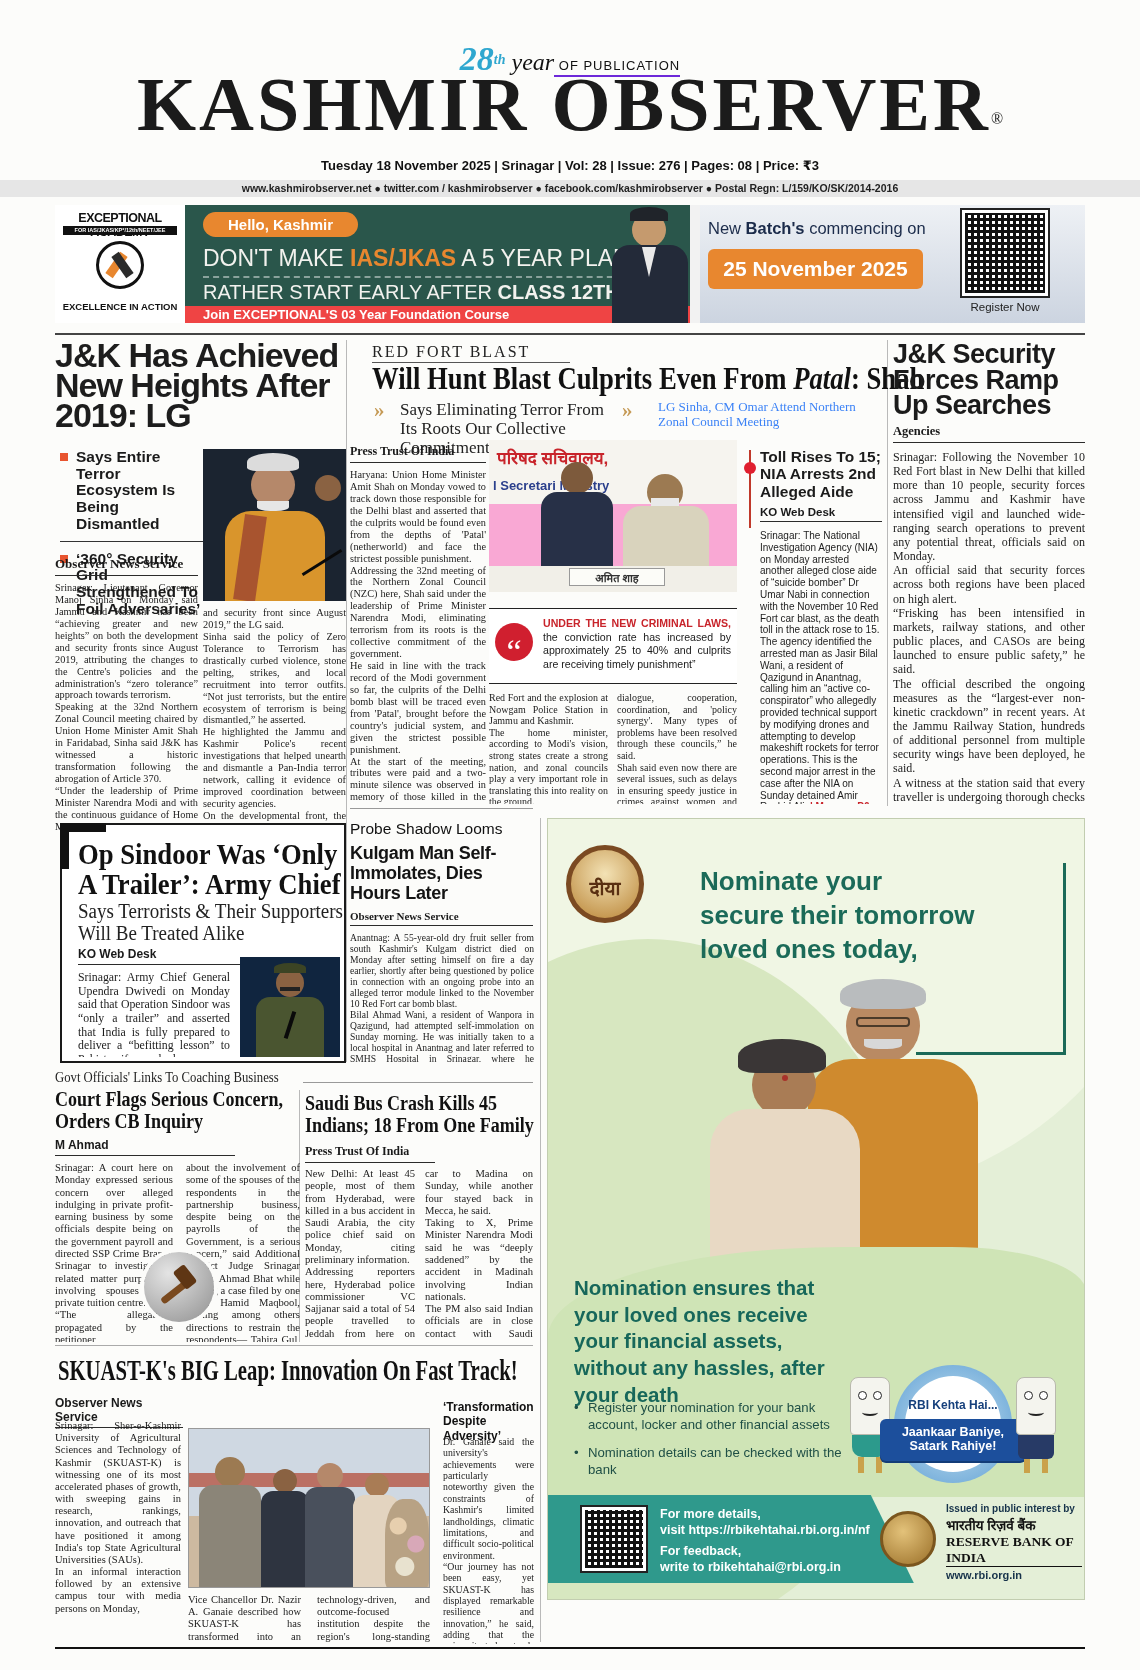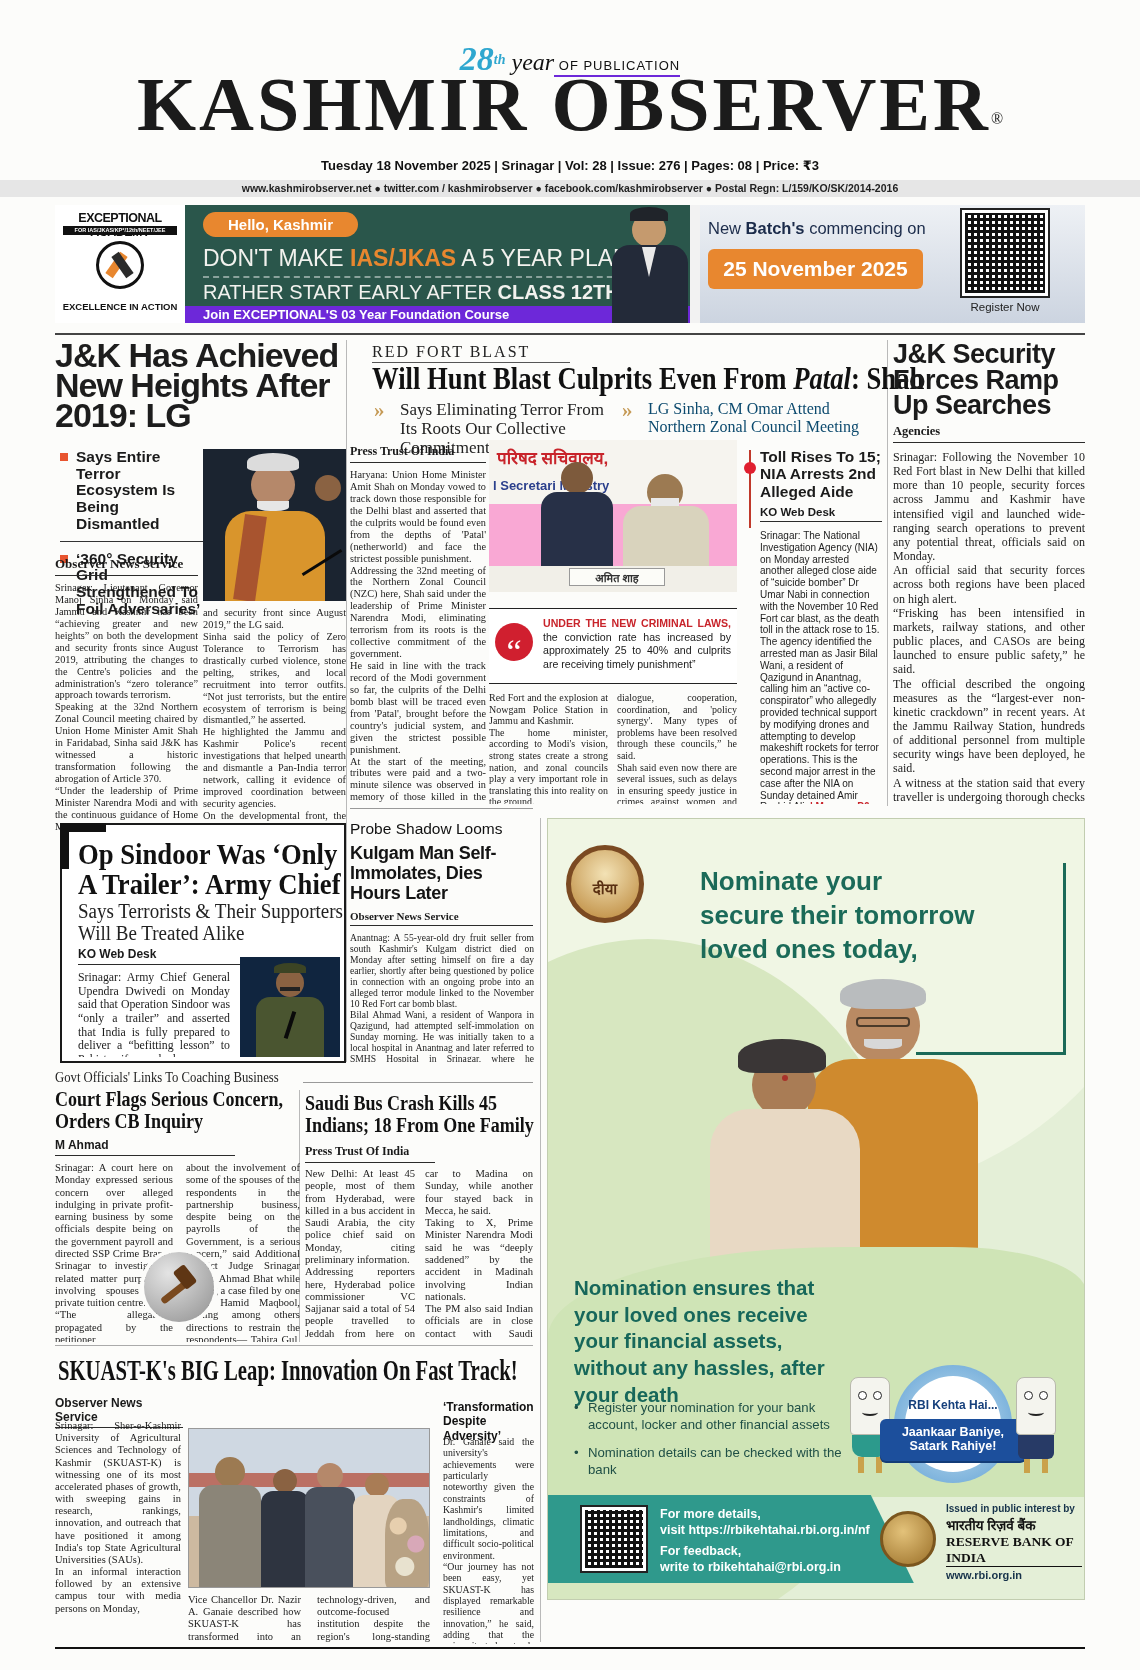--- a/index.html
+++ b/index.html
@@ -50,21 +50,21 @@
         <div class="abs" style="left:19px;top:8px;width:9px;height:26px;background:#2b2b2b;transform:rotate(-35deg)"></div>
       </div>
       <div class="abs san b ctr" style="left:2px;top:96px;width:126px;font-size:9.5px;color:#111">EXCELLENCE IN ACTION</div>
     </div>
 
     <div class="abs" style="left:130px;top:0;width:505px;height:118px;background:#2a564b">
       <div class="abs san b" style="left:18px;top:7px;width:155px;height:25px;background:#e8872f;border-radius:13px;color:#fff;font-size:15px;text-align:center;line-height:25px">Hello, Kashmir</div>
       <div class="abs san" style="left:18px;top:40px;width:470px;font-size:23px;color:#f2f2ee;white-space:nowrap"><span>DON'T MAKE </span><span class="b" style="color:#e8872f">IAS/JKAS</span><span> A 5 YEAR PLAN...</span></div>
       <div class="abs" style="left:18px;top:71px;width:430px;border-top:2px dashed rgba(255,255,255,.45)"></div>
       <div class="abs san" style="left:18px;top:76px;width:470px;font-size:20px;color:#f2f2ee;white-space:nowrap"><span>RATHER START EARLY AFTER </span><span class="b">CLASS 12TH</span></div>
-      <div class="abs san b" style="left:0;top:101px;width:505px;height:17px;background:#6d28d9;color:#fff;font-size:13px;line-height:17px;padding-left:18px">Join EXCEPTIONAL'S 03 Year Foundation Course</div>
+      <div class="abs san b" style="left:0;top:101px;width:505px;height:17px;background:#ef4444;color:#fff;font-size:13px;line-height:17px;padding-left:18px">Join EXCEPTIONAL'S 03 Year Foundation Course</div>
     </div>
 
     <div class="abs clip" style="left:545px;top:0;width:100px;height:118px">
       <div class="abs circ" style="left:32px;top:8px;width:34px;height:34px;background:#c59a6e"></div>
       <div class="abs" style="left:30px;top:2px;width:38px;height:14px;background:#20242a;border-radius:50% 50% 0 0"></div>
       <div class="abs" style="left:12px;top:40px;width:76px;height:78px;background:#232a39;border-radius:18px 18px 0 0"></div>
       <div class="abs" style="left:42px;top:42px;width:14px;height:30px;background:#e9e9e9;clip-path:polygon(0 0,100% 0,50% 100%)"></div>
     </div>
 
     <div class="abs" style="left:645px;top:0;width:385px;height:118px;background:linear-gradient(#eef1f5,#ccd4e0)">
@@ -115,21 +115,21 @@
   <div class="abs ser" style="left:372px;top:343px;font-size:16px;letter-spacing:2px;color:#222;border-bottom:1px solid #555;padding-right:40px;padding-bottom:1px">RED FORT BLAST</div>
   <div class="abs" style="left:372px;top:361px;width:512px;white-space:nowrap">
     <span class="ser b sx" style="font-size:31px;transform:scaleX(0.86);color:#111"><span>Will Hunt Blast Culprits Even From </span><span class="i">Patal</span><span>: Shah</span></span>
   </div>
   <div class="abs" style="left:374px;top:400px;width:240px">
     <span class="abs b" style="left:0;top:0;color:#c59a56;font-size:21px;line-height:1">»</span>
     <span class="ser" style="display:block;margin-left:26px;font-size:17px;line-height:1.12;color:#222">Says Eliminating Terror From Its Roots Our Collective Commitment</span>
   </div>
   <div class="abs" style="left:622px;top:400px;width:252px">
     <span class="abs b" style="left:0;top:0;color:#c59a56;font-size:21px;line-height:1">»</span>
-    <span class="ser" style="display:block;margin-left:26px;font-size:16px;line-height:1.12;color:#0c4a6e">LG Sinha, CM Omar Attend Northern Zonal Council Meeting</span>
+    <span class="ser" style="display:block;margin-left:36px;font-size:13px;line-height:1.12;color:#3b82f6">LG Sinha, CM Omar Attend Northern Zonal Council Meeting</span>
   </div>
   <div class="abs ser byline" style="left:350px;top:444px;width:136px;font-size:12px">Press Trust Of India</div>
   <div class="abs j pre clip bodytxt" style="left:350px;top:469px;width:136px;height:334px;font-size:10.3px">Haryana: Union Home Minister Amit Shah on Monday vowed to track down those responsible for the Delhi blast and asserted that the culprits would be found even from the depths of 'Patal' (netherworld) and face the strictest possible punishment.
 Addressing the 32nd meeting of the Northern Zonal Council (NZC) here, Shah said under the leadership of Prime Minister Narendra Modi, eliminating terrorism from its roots is the collective commitment of the government.
 He said in line with the track record of the Modi government so far, the culprits of the Delhi bomb blast will be traced even from 'Patal', brought before the country's judicial system, and given the strictest possible punishment.
 At the start of the meeting, tributes were paid and a two-minute silence was observed in memory of those killed in the car bomb blast near</div>
 
   <div class="abs clip" style="left:489px;top:440px;width:248px;height:152px;background:#f9a8d4">
     <div class="abs" style="left:0;top:0;width:248px;height:64px;background:#f6f4ef"></div>
     <div class="abs san b" style="left:8px;top:6px;width:240px;font-size:17px;color:#c8242b;white-space:nowrap">परिषद सचिवालय,</div>
@@ -197,21 +197,21 @@
   <div class="abs san b" style="left:350px;top:844px;width:185px;font-size:18px;line-height:1.1;letter-spacing:-0.3px;color:#141414">Kulgam Man Self-Immolates, Dies Hours Later</div>
   <div class="abs ser byline" style="left:350px;top:910px;width:183px;font-size:11px">Observer News Service</div>
   <div class="abs j pre clip bodytxt" style="left:350px;top:932px;width:184px;height:130px;font-size:9.6px;line-height:1.15"><span>Anantnag: A 55-year-old dry fruit seller from south Kashmir's Kulgam district died on Monday after setting himself on fire a day earlier, shortly after being questioned by police in connection with an ongoing probe into an alleged terror module linked to the November 10 Red Fort car bomb blast.
 Bilal Ahmad Wani, a resident of Wanpora in Qazigund, had attempted self-immolation on Sunday morning. He was initially taken to a local hospital in Anantnag and later referred to SMHS Hospital in Srinagar, where he succumbed to critical burn injuries shortly after midnight, officials said. </span></div>
 
   <div class="abs clip" style="left:547px;top:818px;width:538px;height:782px;background:#e4efd7;border:1px solid #c2cdb0">
     <div class="abs" style="left:-80px;top:-260px;width:700px;height:640px;background:#f0f6e4;border-radius:50%"></div>
     <div class="abs" style="left:-180px;top:120px;width:560px;height:700px;background:#d7e7c0;border-radius:50%"></div>
 
     <div class="abs circ ctr" style="left:18px;top:26px;width:78px;height:78px;border:5px solid #7b4a22;background:radial-gradient(circle at 50% 35%,#f3e2b5,#b98436)">
-      <span class="san b" style="font-size:15px;color:#5a3012;line-height:78px">दीया</span>
+      <span class="san b" style="font-size:19px;color:#5a3012;line-height:78px">दीया</span>
     </div>
 
     <div class="abs san b" style="right:34px;top:46px;width:350px;font-size:26px;line-height:1.3;color:#1b6a58">
       <div>Nominate your</div>
       <div>secure their tomorrow</div>
       <div>loved ones today,</div>
     </div>
     <div class="abs" style="right:18px;top:44px;width:3px;height:192px;background:#1b6a58"></div>
     <div class="abs" style="right:18px;top:233px;width:150px;height:3px;background:#1b6a58"></div>
 

